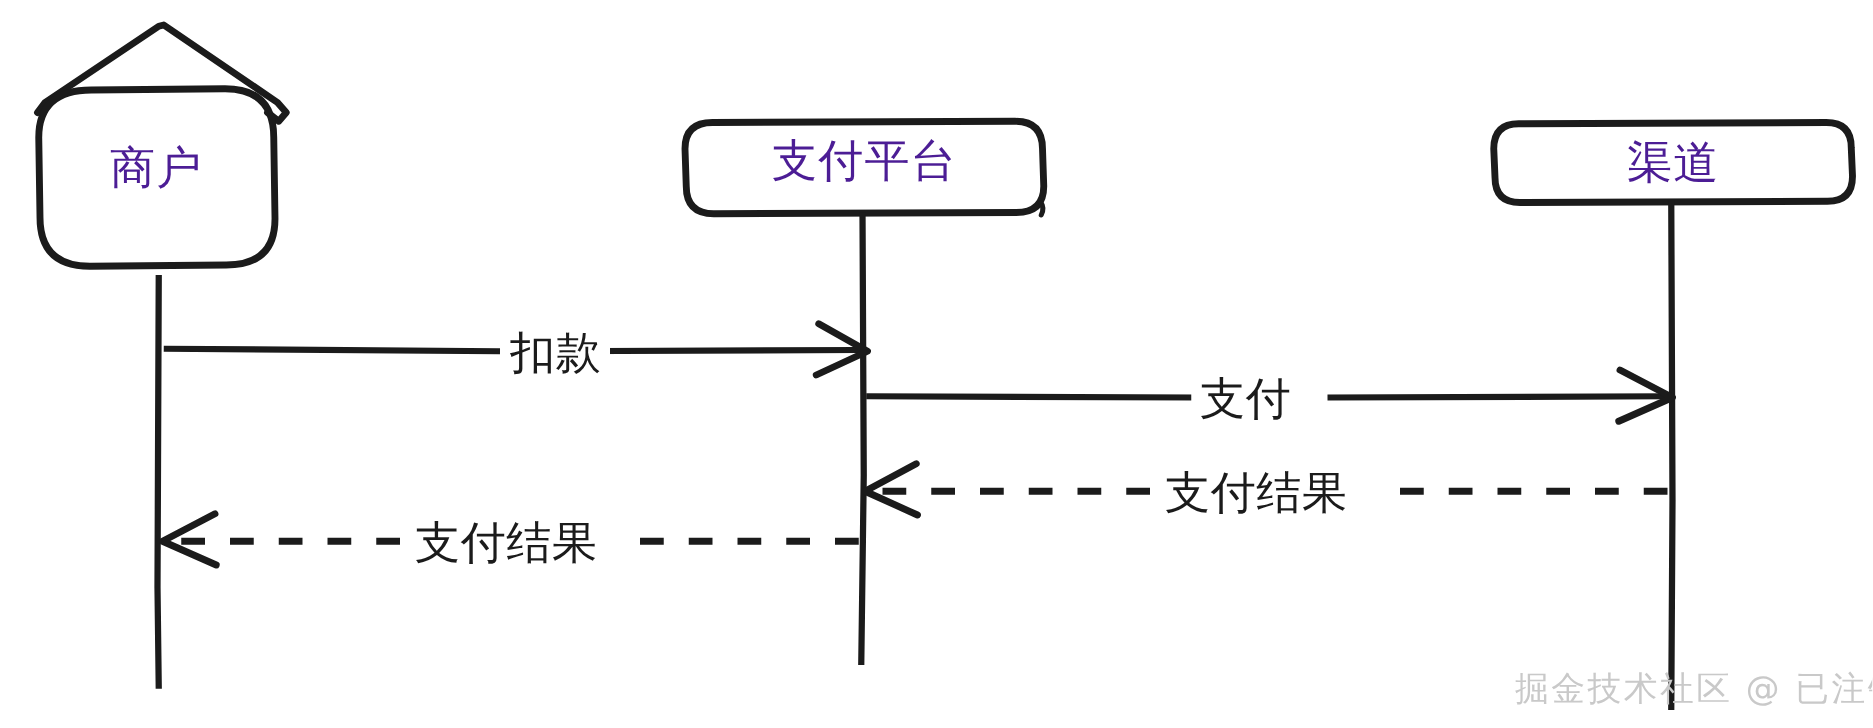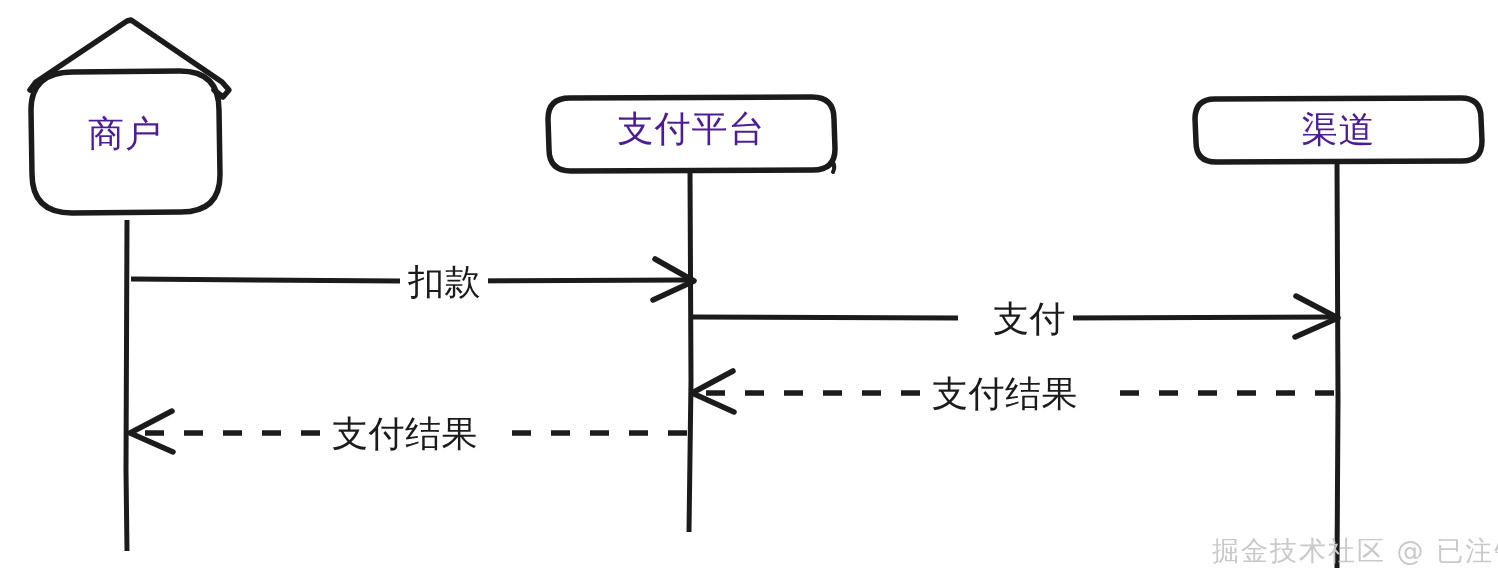--- a/index.html
+++ b/index.html
@@ -131,21 +131,21 @@
   </svg>
 
   <div class="actor-label" style="left:30px; top:110px; width:190px; text-align:center;">商户</div>
 
   <div class="actor-label" style="left:548px; top:105px; width:287px; text-align:center;">支付平台</div>
 
   <div class="actor-label" style="left:1195px; top:106px; width:287px; text-align:center;">渠道</div>
 
   <div class="msg-label" style="left:370px; top:258px;margin-left:31px;">扣款</div>
 
-  <div class="msg-label" style="left:986px; top:295px;text-align:right;">支付</div>
+  <div class="msg-label" style="left:953px; top:295px;text-align:right;">支付</div>
 
   <div class="msg-label" style="left:925px; top:370px;">支付结果</div>
 
   <div class="msg-label" style="left:325px; top:410px;">支付结果</div>
 
   <div class="watermark" style="left:1212px; top:533px;">掘金技术社区 @ 已注销</div>
 
 </div>
 
 </body></html>

